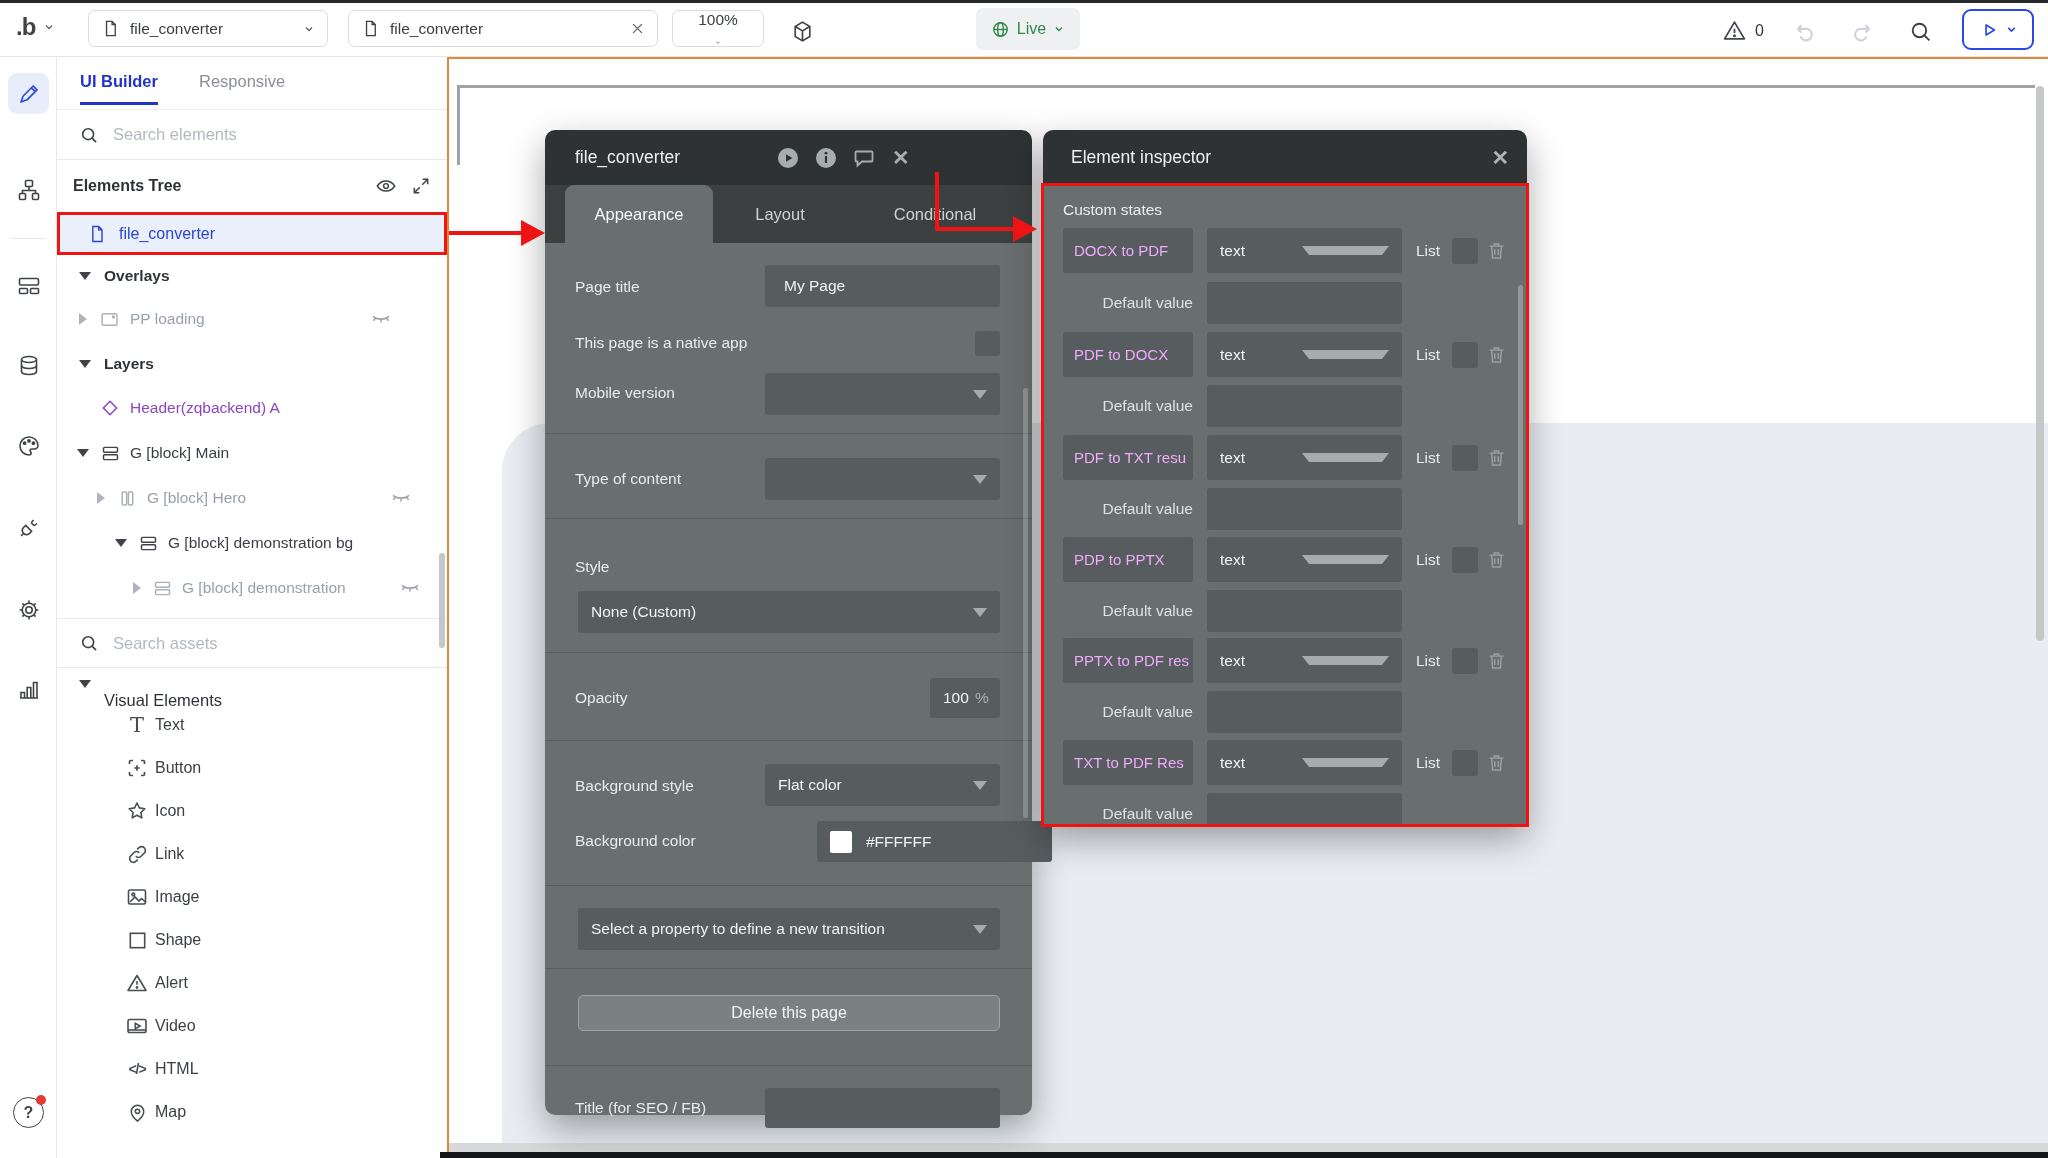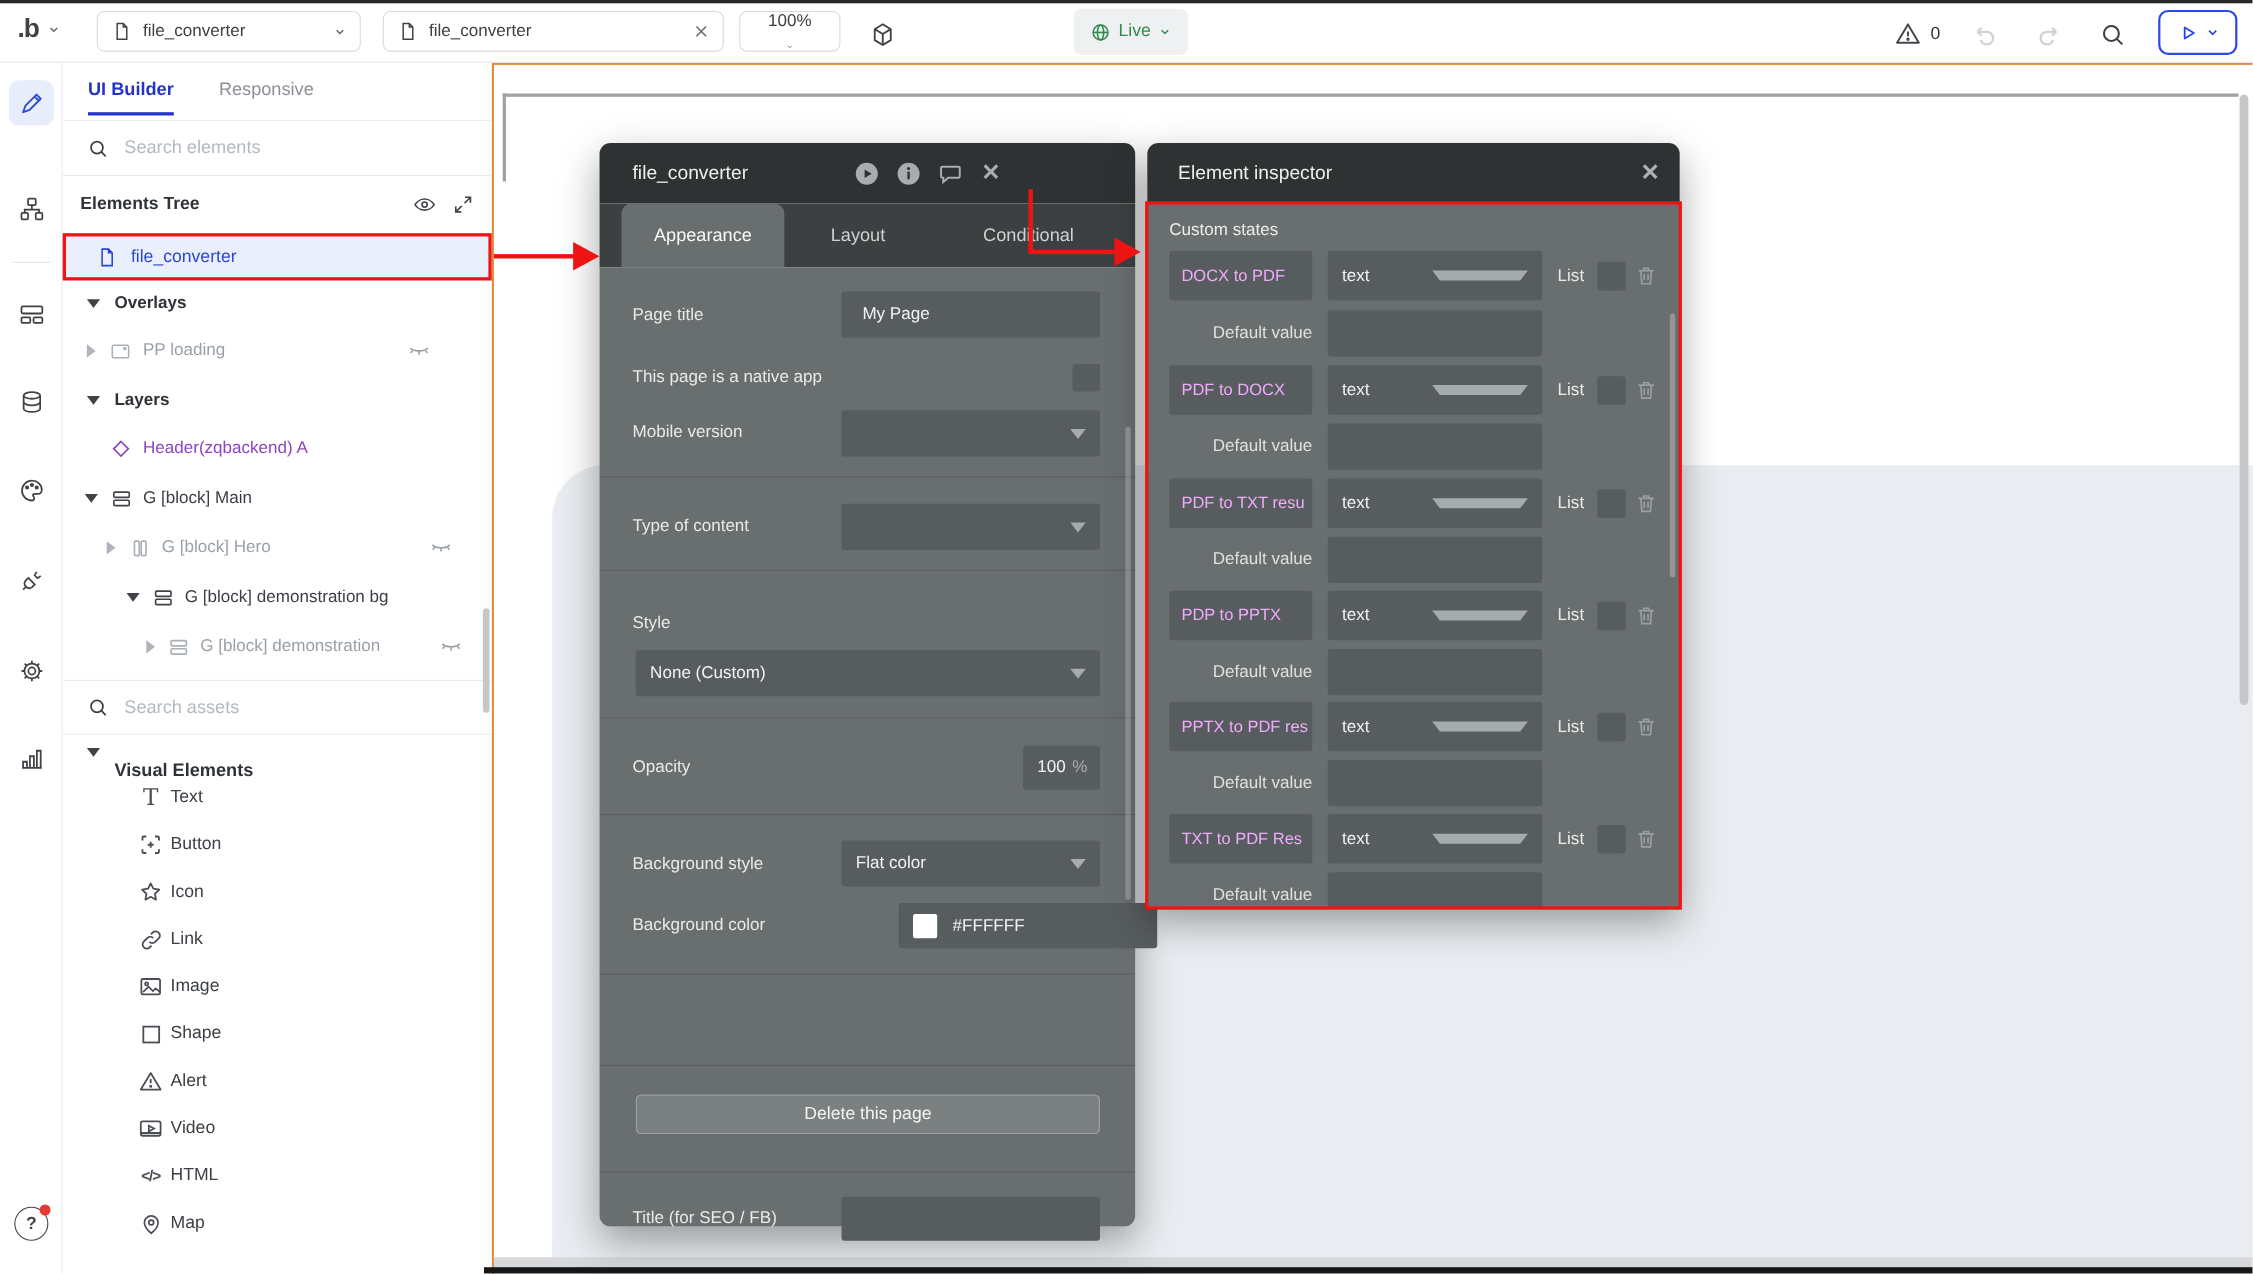--- a/index.html
+++ b/index.html
@@ -364,21 +364,21 @@
     <div class="lp-search" style="top:561px; border-top:1px solid #e8eaed;">
       <svg width="20" height="20" viewBox="0 0 24 24" fill="none" stroke="#3c4043" stroke-width="1.9">
           <circle cx="11" cy="11" r="6.5"></circle>
           <path d="M15.7 15.7L20.5 20.5"></path>
         </svg>
       <span class="ph">Search assets</span>
     </div>
 
     <div class="tree-row" style="left:22px; top:609px;">
       <span class="caret-down"></span>
-      <span class="t-label section" style="margin-left:13px; font-weight:700; font-size:16.5px;margin-top:32px;">Visual Elements</span>
+      <span class="t-label section" style="margin-left:13px; font-weight:400; font-size:16.5px;margin-top:32px;">Visual Elements</span>
     </div>
 
     <div class="assets-row" style="top:648px">
       <span class="asset-icon" style="font-family:'DejaVu Serif',serif; font-size:21px;">T</span>
       <span class="asset-label">Text</span>
     </div>
     <div class="assets-row" style="top:691px">
       <span class="asset-icon">
           <svg width="24" height="24" viewBox="0 0 24 24" fill="none" stroke="currentColor" stroke-width="1.7">
             <path d="M4.5 8V5.7c0-.7.5-1.2 1.2-1.2H8 M16 4.5h2.3c.7 0 1.2.5 1.2 1.2V8 M19.5 16v2.3c0 .7-.5 1.2-1.2 1.2H16 M8 19.5H5.7c-.7 0-1.2-.5-1.2-1.2V16 M12 9.3v5.4 M9.3 12h5.4"></path>
@@ -542,20 +542,24 @@
         </div>
 
       <span class="pe-label" style="top:598px">Background color</span>
       <div class="pe-field" style="left:224px; top:578px; width:235px; height:41px;margin-left:48px;">
           <span class="swatch"></span>
           <span class="sel-text">#FFFFFF</span>
         </div>
 
       <div class="pe-div" style="top:642px"></div>
 
+      <div class="pe-field" style="left:33px; top:665px; width:422px; height:42px;">
+          <span class="sel-text">Select a property to define a new transition</span>
+          <span class="dcaret"></span>
+        </div>
 
       <div class="pe-div" style="top:725px"></div>
 
       <div class="pe-delete" style="top:752px">
           <span>Delete this page</span>
         </div>
 
       <div class="pe-div" style="top:822px"></div>
 
       <span class="pe-label" style="top:865px">Title (for SEO / FB)</span>

